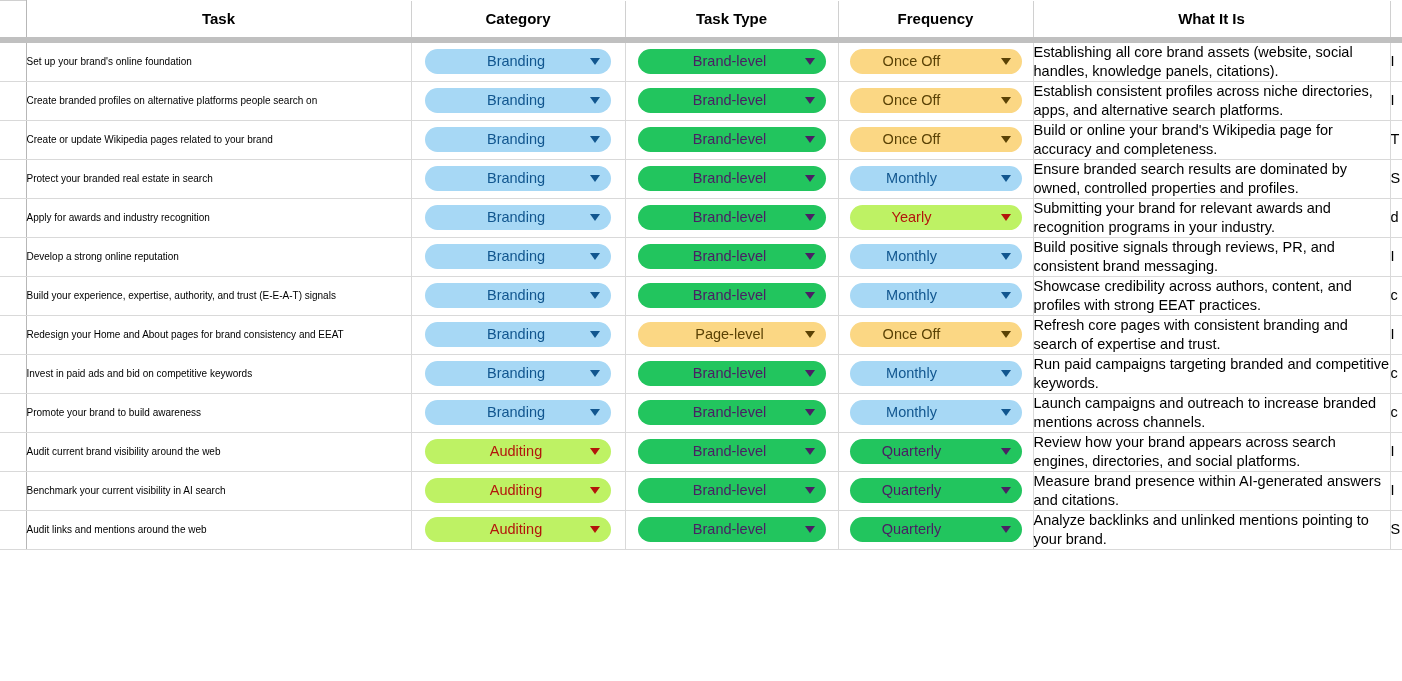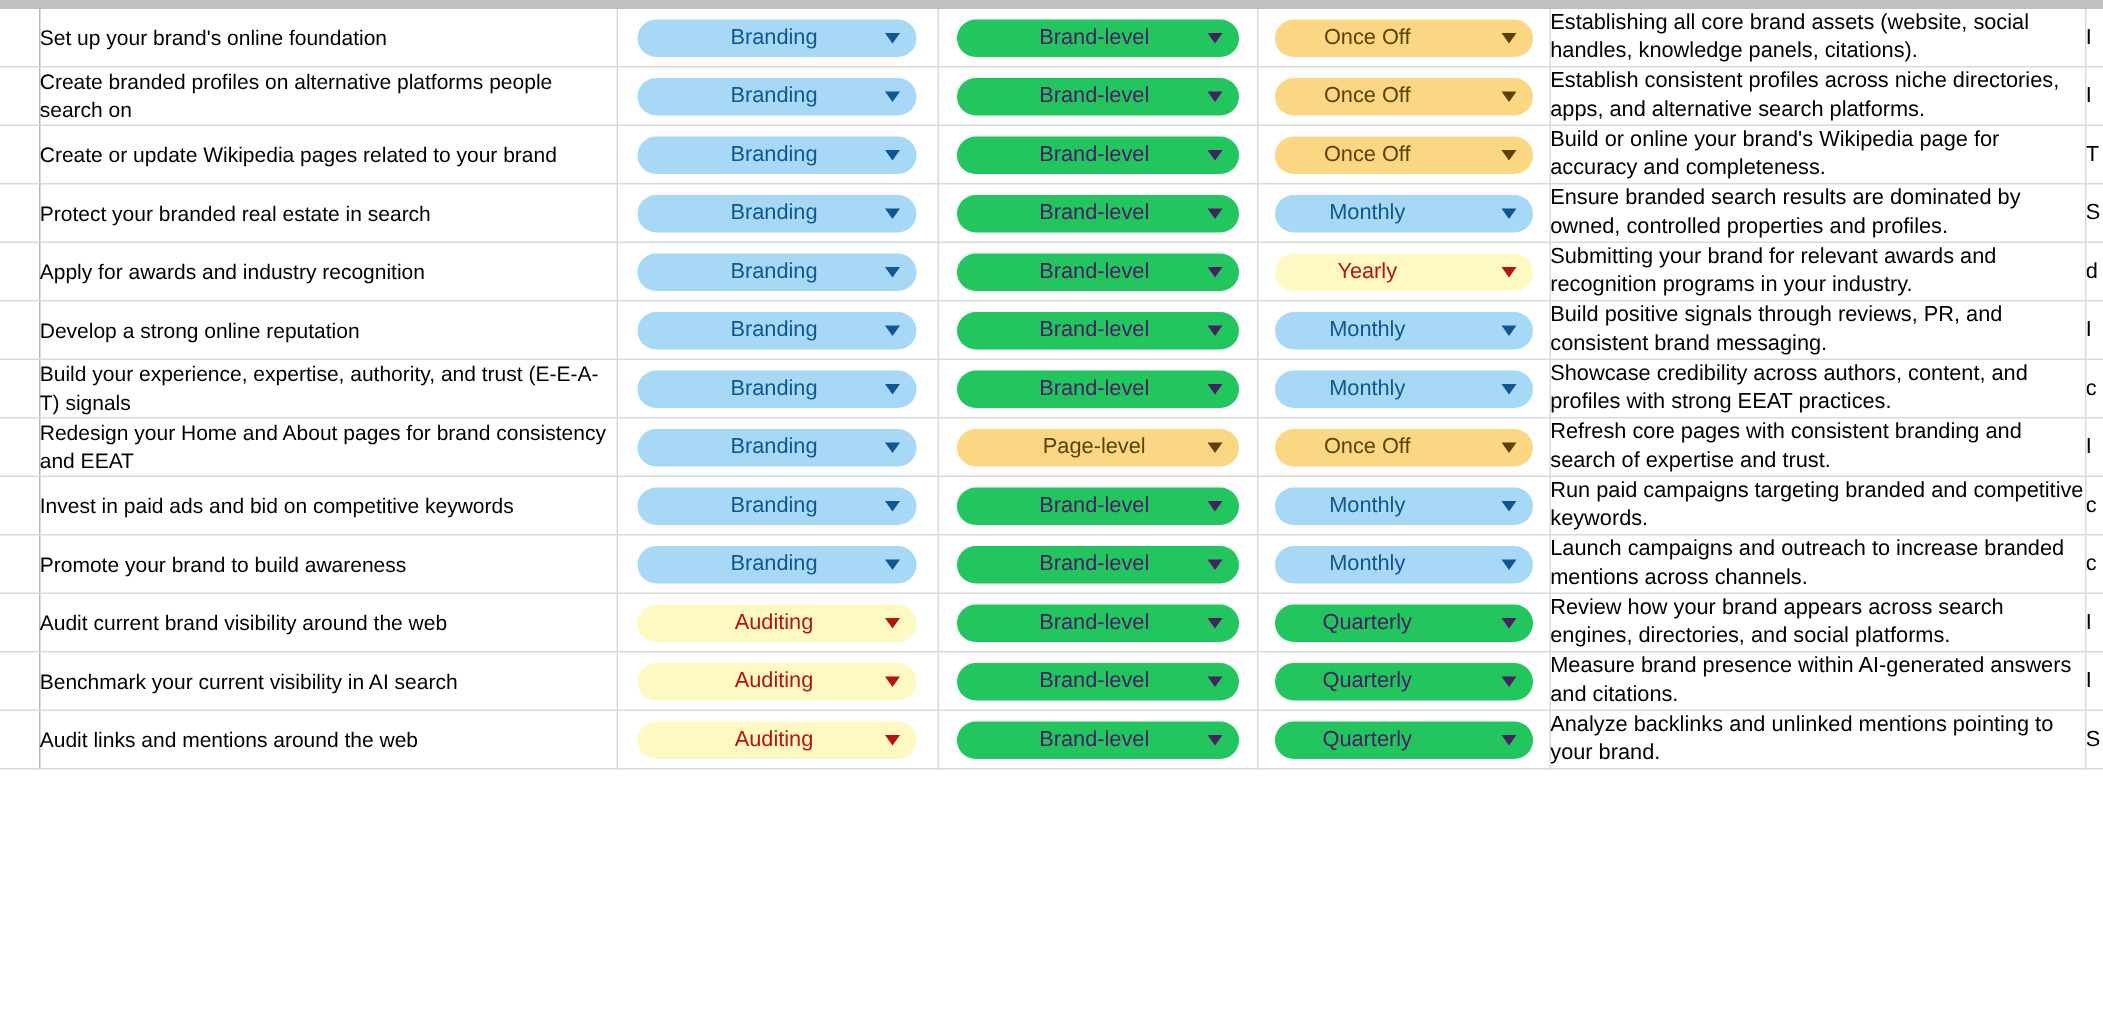--- a/index.html
+++ b/index.html
@@ -75,21 +75,21 @@
     padding: 0;
   }
   tr.data-row td.gutter {
     border-right: 1px solid #b7b7b7;
     border-bottom: 1px solid #d9d9d9;
   }
   tr.data-row td.next-col { border-right: none; }
 
   td.cell-task {
     padding: 4px 10px 4px 14px;
-    font-size: 14px;
+    font-size: 10px;
     line-height: 19px;
     color: #000000;
     text-align: left;
   }
   td.cell-what {
     padding: 4px 12px 4px 9px;
     font-size: 14.5px;
     line-height: 19px;
     color: #000000;
     text-align: left;
@@ -138,21 +138,21 @@
     height: 0;
     border-left: 5px solid transparent;
     border-right: 5px solid transparent;
     border-top: 7px solid currentColor;
     margin-left: 4px;
   }
 
   .chip.blue   { background: #a7d8f5; color: #11568f; }
   .chip.purple { background: #22c55e; color: #4a2064; }
   .chip.yellow { background: #fbd784; color: #5a4205; }
-  .chip.red    { background: #fef9c3; color: #b3150b; }
+  .chip.red    { background: #bef264; color: #b3150b; }
 
   
   td.cell-category .chip  { max-width: 186px; }
   td.cell-tasktype .chip  { max-width: 188px; }
   td.cell-frequency .chip { max-width: 172px; gap: 44px; }
 </style>
 </head>
 <body>
 
 <div id="sheet">
@@ -160,20 +160,29 @@
     <colgroup>
       <col class="c-gutter">
       <col class="c-task">
       <col class="c-category">
       <col class="c-tasktype">
       <col class="c-frequency">
       <col class="c-what">
       <col class="c-next">
     </colgroup>
     <thead>
+      <tr class="header-row">
+        <td class="gutter"></td>
+        <td>Task</td>
+        <td>Category</td>
+        <td>Task Type</td>
+        <td>Frequency</td>
+        <td>What It Is</td>
+        <td class="next-col"></td>
+      </tr>
       <tr class="freeze-bar">
         <td class="gutter-bar"></td>
         <td colspan="6"></td>
       </tr>
     </thead>
     <tbody id="rows-body">
         <tr class="data-row">
           <td class="gutter"></td>
           <td class="cell-task">Set up your brand's online foundation</td>
           <td class="cell-chip cell-category">

